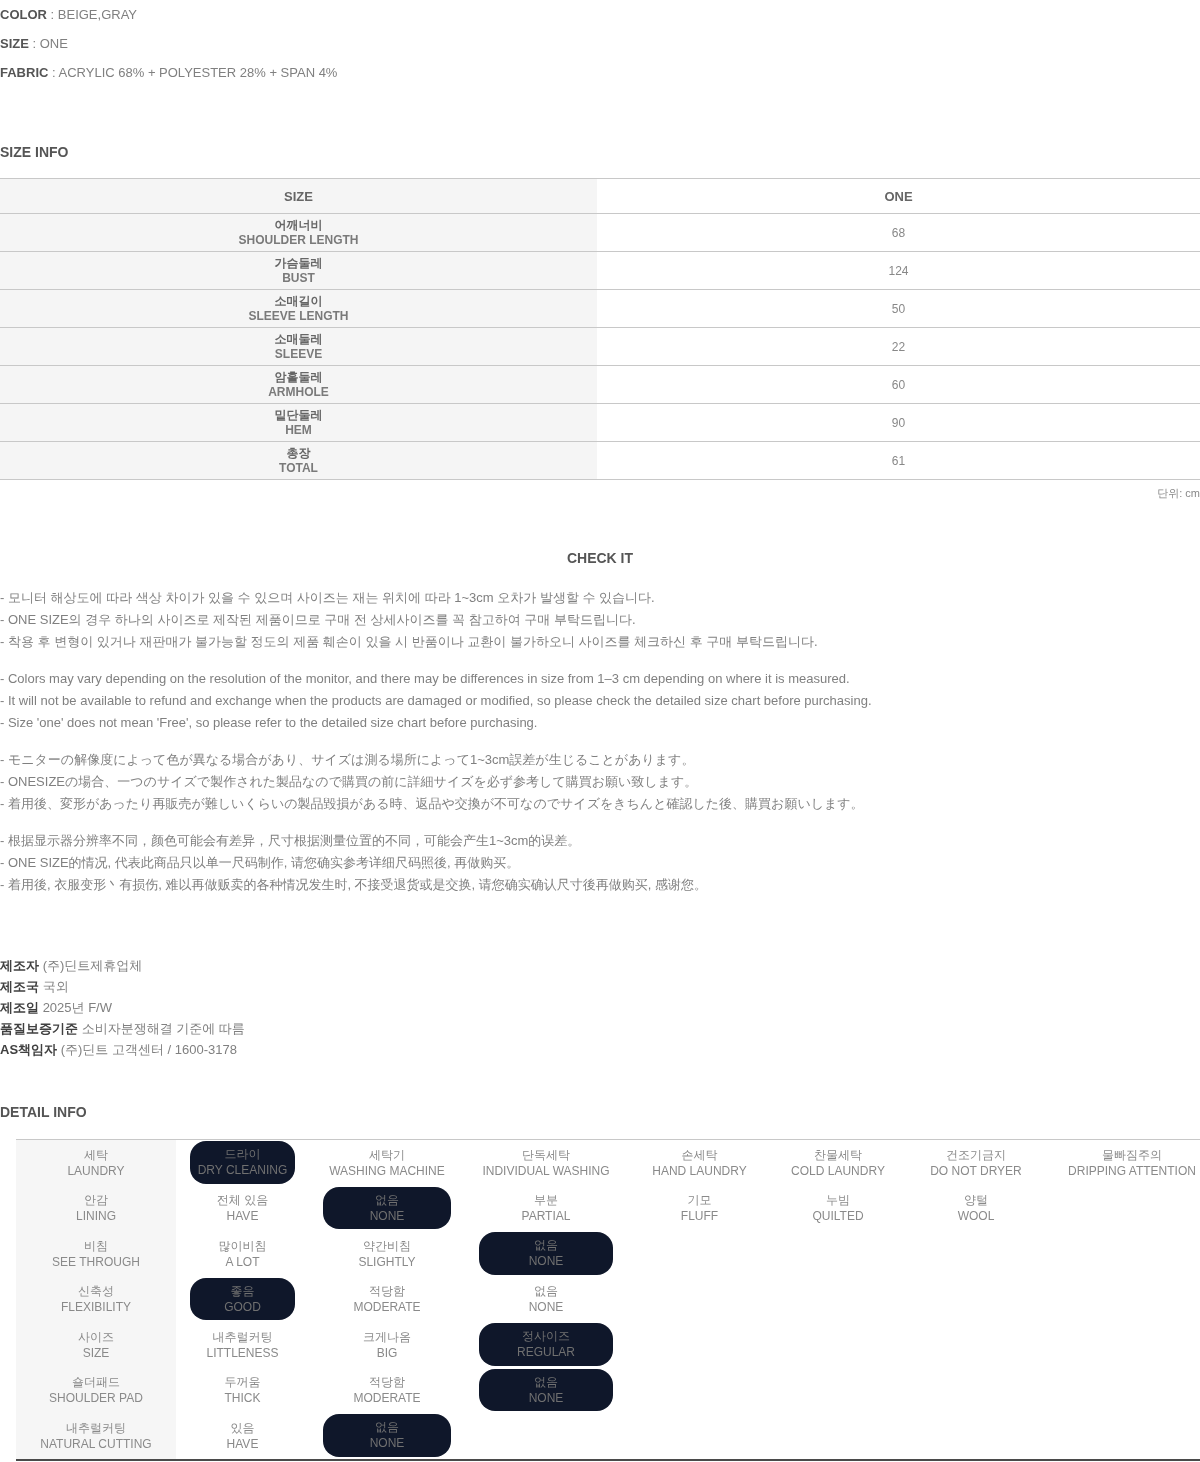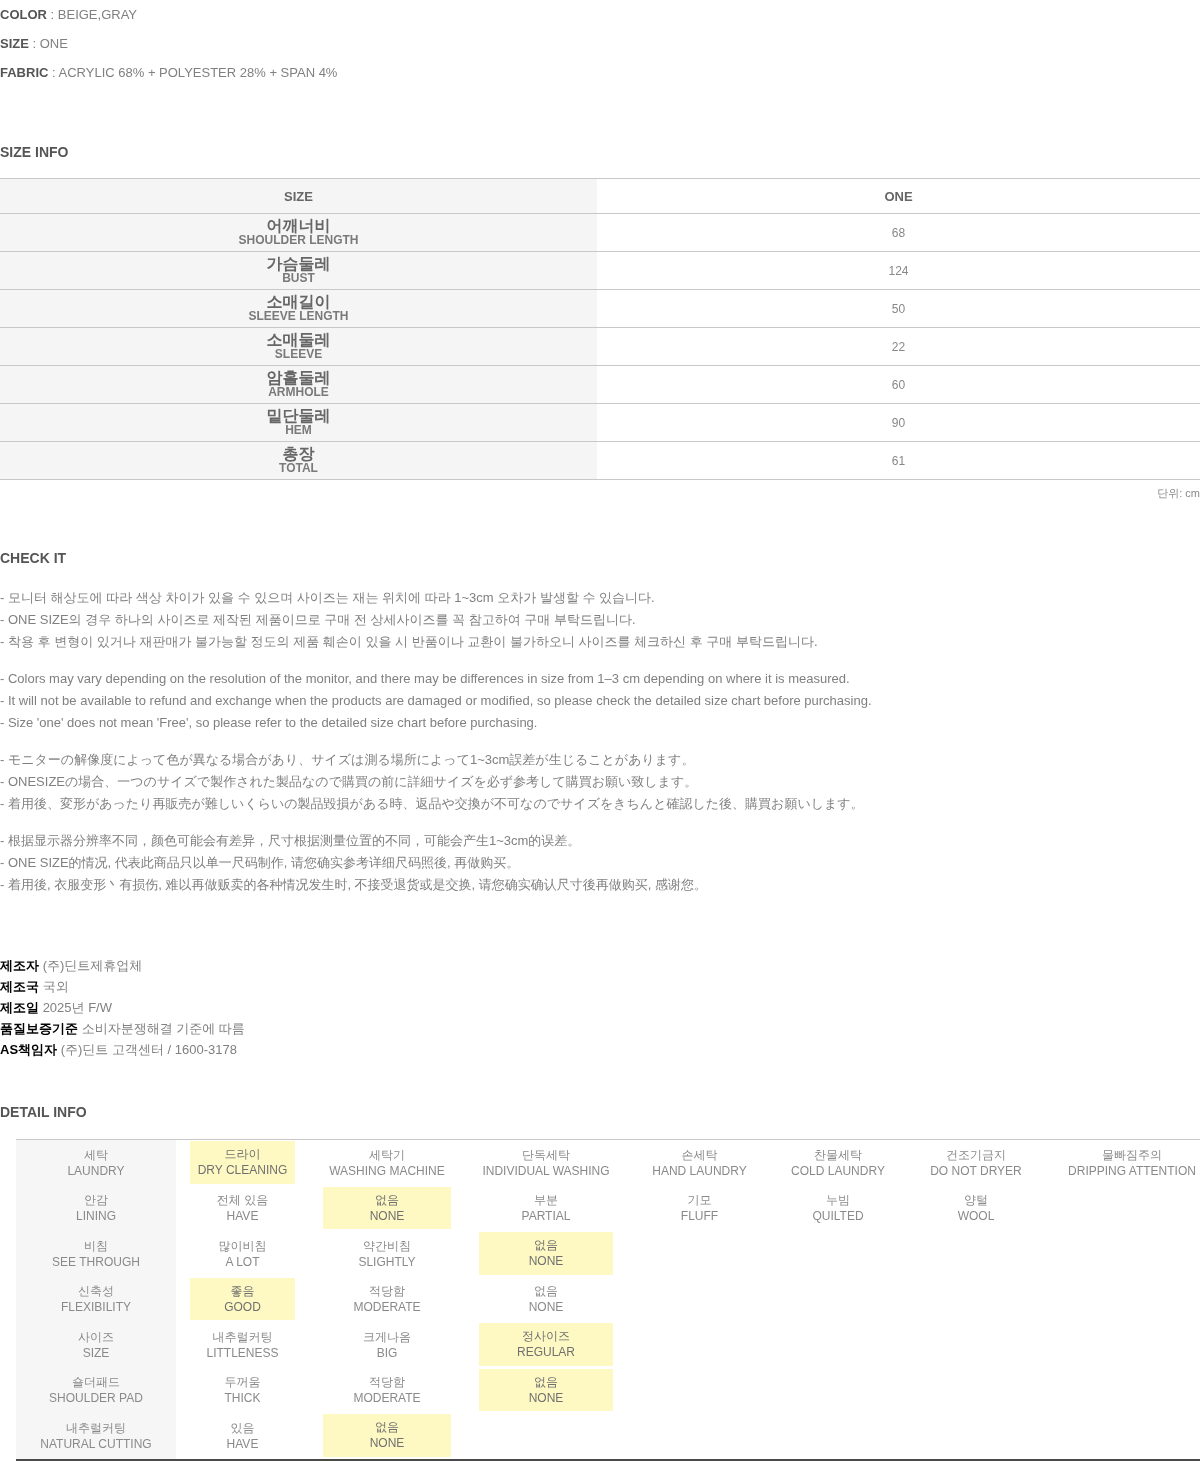--- a/index.html
+++ b/index.html
@@ -15,52 +15,52 @@
   .wrap { width: 1200px; }
 
   
   .info { padding-top: 8px; }
   .info p { margin: 0 0 16px 0; font-size: 13px; line-height: 13px; color: #808080; }
   .info b { color: #555; font-weight: bold; }
 
   
   h2 { font-size: 14px; font-weight: bold; color: #555; line-height: 14px; }
   h2.size-h   { margin: 66px 0 19px 0; }
-  h2.check-h  { margin: 52px 0 22px 0; }
+  h2.check-h  { margin: 52px 0 22px 0; text-align: center; }
   h2.detail-h { margin: 45px 0 20px 0; }
 
   
   table.size-table {
     width: 1200px;
     border-collapse: collapse;
     table-layout: fixed;
   }
   table.size-table th, table.size-table td {
     border-top: 1px solid #c8c8c8;
     border-bottom: 1px solid #c8c8c8;
     text-align: center;
     vertical-align: middle;
     padding: 0;
   }
   table.size-table .c1 { width: 597px; background: #f5f5f5; }
   table.size-table th { height: 35px; font-size: 13px; font-weight: bold; color: #666; }
   table.size-table td { height: 38px; font-size: 12px; color: #888; }
-  table.size-table td .kr { font-weight: bold; color: #666; font-size: 16px; line-height: 15px; }
+  table.size-table td .kr { font-weight: bold; color: #666; font-size: 12px; line-height: 15px; }
   table.size-table td .en { font-weight: bold; color: #7a7a7a; font-size: 12px; line-height: 15px; }
 
   .unit-note { margin-top: 7px; font-size: 11px; line-height: 12px; color: #888; text-align: right; }
 
   
   .block { margin: 0 0 15px 0; }
   .block p { margin: 0; font-size: 13px; line-height: 22px; color: #808080; }
 
   
   .manu { margin-top: 59px; }
   .manu p { margin: 0; font-size: 13px; line-height: 21px; color: #808080; }
-  .manu b { color: #000000; font-weight: bold; }
+  .manu b { color: #404040; font-weight: bold; }
 
   
   .dtable {
     display: grid;
     grid-template-columns: 160px 133px 156px 162px 145px 132px 144px auto;
     grid-auto-rows: 45.5px;
     border-top: 1px solid #c8c8c8;
     border-bottom: 2px solid #4a4a4a;
     width: 1200px;
     margin-left: 16px;
@@ -73,23 +73,24 @@
     flex-direction: column;
     align-items: center;
     justify-content: center;
     text-align: center;
     font-size: 12px;
     line-height: 16px;
     color: #8a8a8a;
   }
   .dtable .opt .kr, .dtable .opt .en { display: block; }
   .dtable .opt.sel {
-    background: #fef9c3;
+    background: #0f172a;
     color: #707070;
     margin: 1px 14px 2px 14px;
+    border-radius: 16px;
   }
 </style>
 </head>
 <body>
 
 <div class="wrap">
 
   <section class="info">
     <p><b>COLOR</b> <span>: BEIGE,GRAY</span></p>
     <p><b>SIZE</b> <span>: ONE</span></p>

